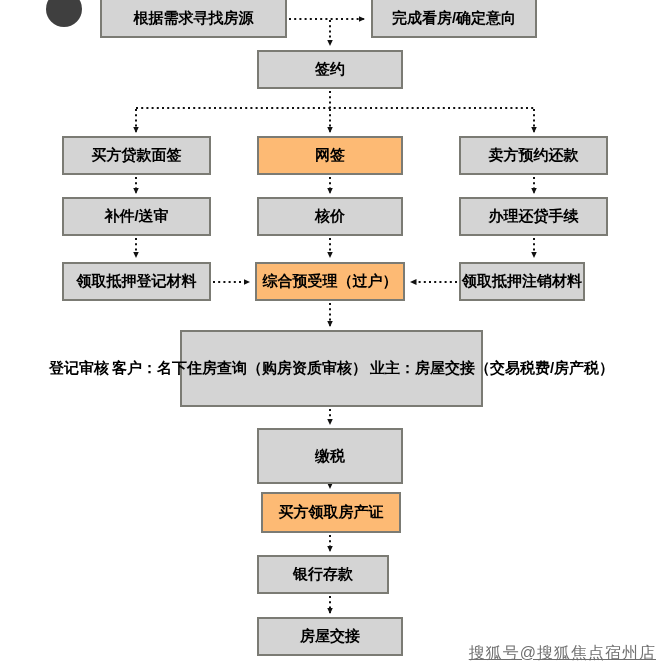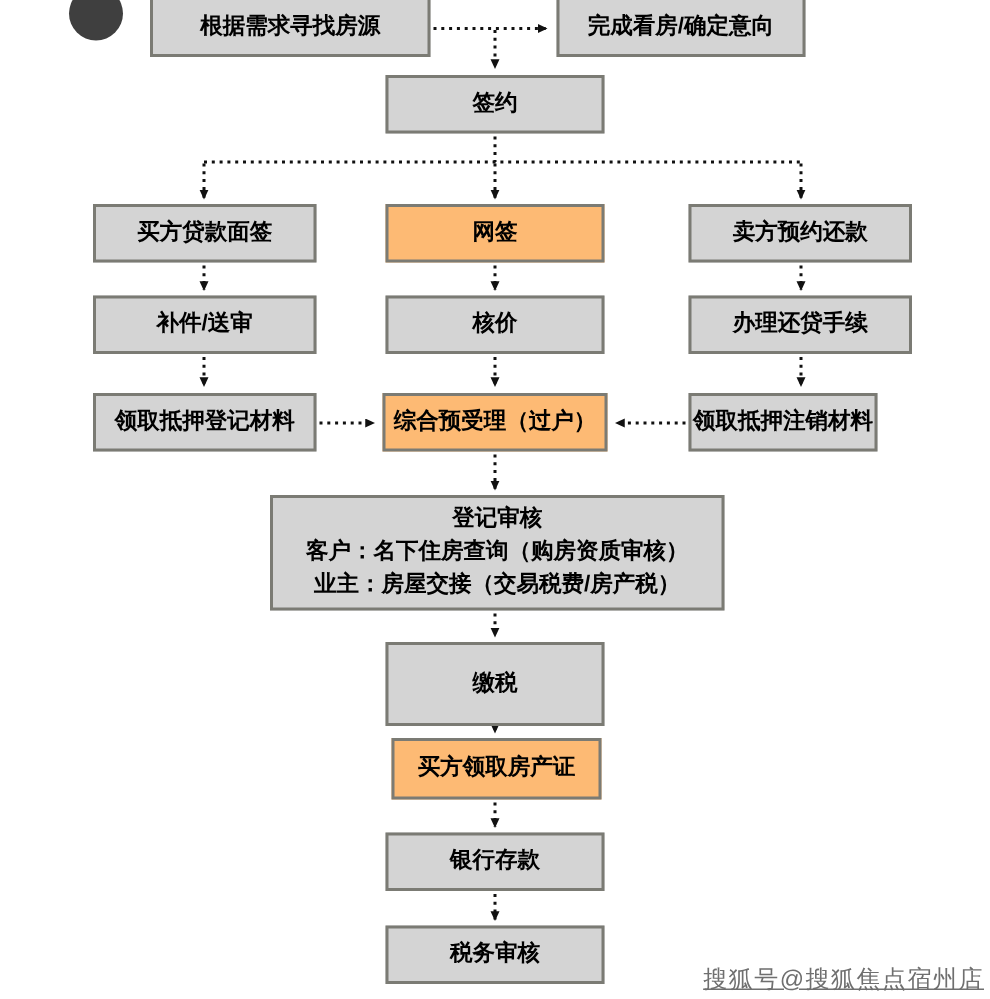--- a/index.html
+++ b/index.html
@@ -26,21 +26,21 @@
     font-weight: bold;
     font-size: 15px;
     display: flex;
     align-items: center;
     justify-content: center;
     text-align: center;
     line-height: 1.25;
   }
   .node.yellow { background: #fdba74; }
   .node.multi {
-    flex-direction: column;
+    flex-direction: row;
     justify-content: center;
     gap: 3px;
     padding: 4px 6px;
   }
   .node.multi .line { white-space: nowrap; }
   #logo-dot {
     position: absolute;
     left: 46px; top: -9px;
     width: 36px; height: 36px;
     border-radius: 50%;
@@ -126,19 +126,19 @@
   <div class="node multi" style="left:180px; top:330px; width:303px; height:77px">
     <div class="line">登记审核</div>
     <div class="line">客户：名下住房查询（购房资质审核）</div>
     <div class="line">业主：房屋交接（交易税费/房产税）</div>
   </div>
 
   <div class="node" style="left:257px; top:428px; width:146px; height:56px">缴税</div>
 
   <div class="node yellow" style="left:261px; top:492px; width:140px; height:41px">买方领取房产证</div>
 
-  <div class="node" style="left:257px; top:555px; width:146px; height:39px">银行存款</div>
+  <div class="node" style="left:257px; top:555px; width:132px; height:39px">银行存款</div>
 
-  <div class="node" style="left:257px; top:617px; width:146px; height:39px">税务审核</div>
+  <div class="node" style="left:257px; top:617px; width:146px; height:39px">房屋交接</div>
 
   <div id="watermark">搜狐号@搜狐焦点宿州店</div>
 
 </div>
 
 </body></html>

